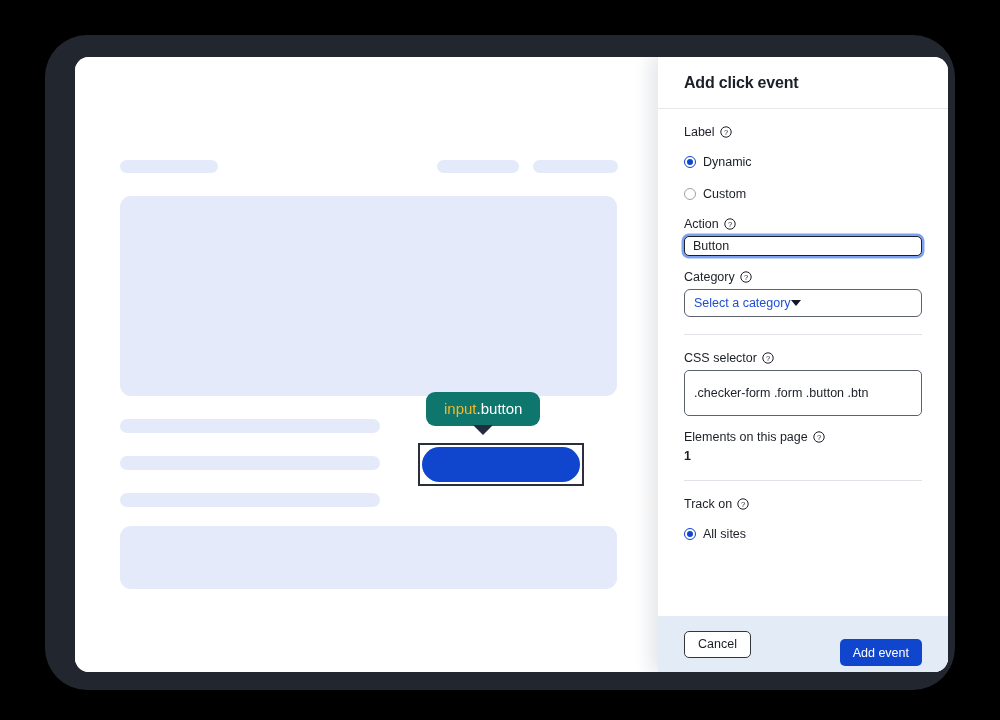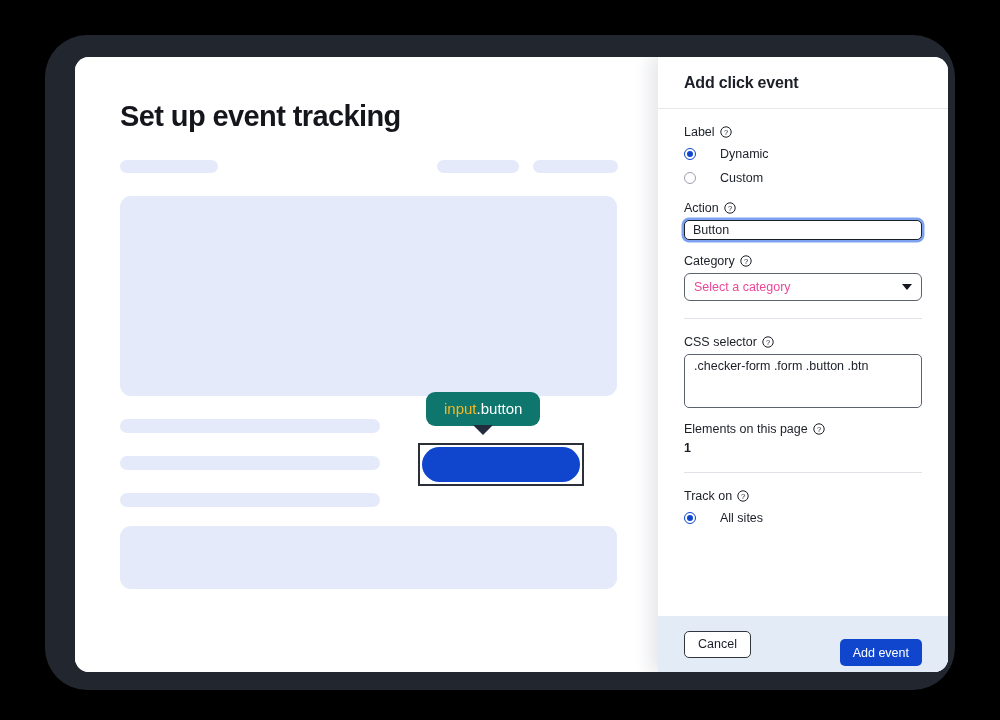--- a/index.html
+++ b/index.html
@@ -191,22 +191,22 @@
     display: inline-flex;
     width: 12px;
     height: 12px;
     flex: 0 0 12px;
   }
   .help-icon svg { display: block; }
 
   .radio-row {
     display: flex;
     align-items: center;
-    gap: 24px;
-    margin-top: 6px;
+    gap: 7px;
+    margin-top: 14px;
     height: 18px;
     text-align: right;
   }
   .radio {
     width: 12px;
     height: 12px;
     border-radius: 50%;
     border: 1.4px solid #9aa0ab;
     box-sizing: border-box;
     background: #ffffff;
@@ -254,46 +254,46 @@
   }
 
   .select-box {
     width: 100%;
     height: 28px;
     box-sizing: border-box;
     border: 1.2px solid #5c626d;
     border-radius: 6px;
     padding: 0 9px;
     font-size: 12.5px;
-    color: #ec4899;
-    background: #ffffff;
-    display: flex;
-    align-items: center;
-    justify-content: space-between;
+    color: #1d4ed8;
+    background: #ffffff;
+    display: flex;
+    align-items: center;
+    justify-content: flex-start;
   }
   .caret {
     width: 0; height: 0;
     border-left: 5px solid transparent;
     border-right: 5px solid transparent;
     border-top: 6px solid #15181e;
   }
 
   .divider {
     height: 1px;
     background: #dfe2e7;
     margin: 17px 0 16px 0;
   }
 
   .textarea-box {
     width: 100%;
-    height: 54px;
+    height: 46px;
     box-sizing: border-box;
     border: 1.2px solid #5c626d;
     border-radius: 5px;
-    padding: 3px 9px;
+    padding: 14px 9px;
     font-size: 12.5px;
     color: #1b1f27;
     background: #ffffff;
     line-height: 1.3;
     overflow: hidden;
   }
 
   .static-value {
     font-size: 12.5px;
     font-weight: bold;
@@ -343,21 +343,20 @@
 <body>
 
 <div class="stage">
 
   <div class="device-frame"></div>
 
   <div class="app-canvas">
 
     <div class="page-content">
 
-      <div class="page-title">Set up event tracking</div>
 
       <div class="skel skel-nav-1"></div>
       <div class="skel skel-nav-2"></div>
       <div class="skel skel-nav-3"></div>
 
       <div class="skel skel-hero"></div>
 
       <div class="skel skel-line-1"></div>
       <div class="skel skel-line-2"></div>
       <div class="skel skel-line-3"></div>

